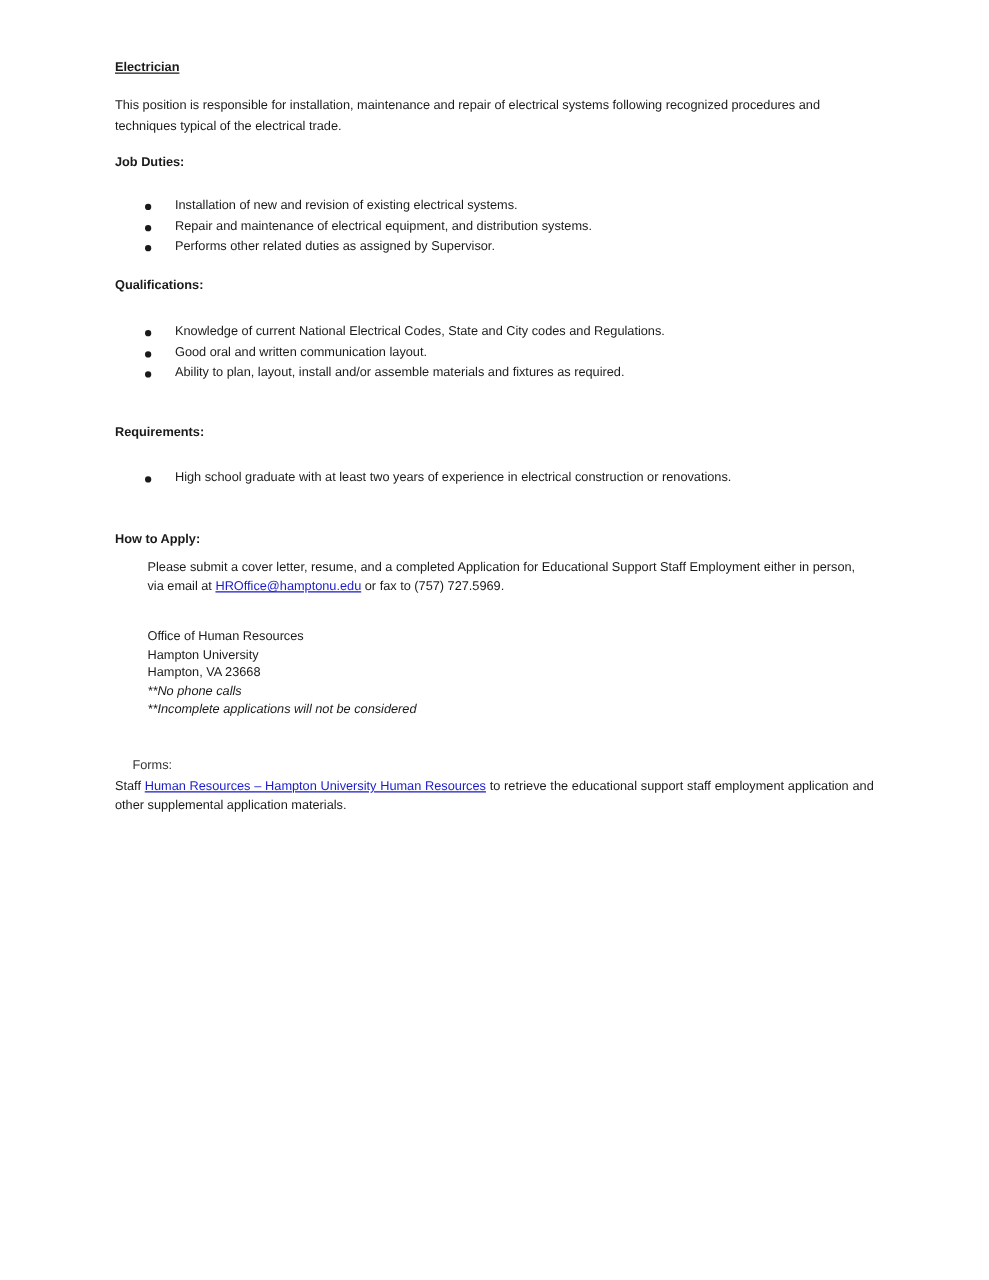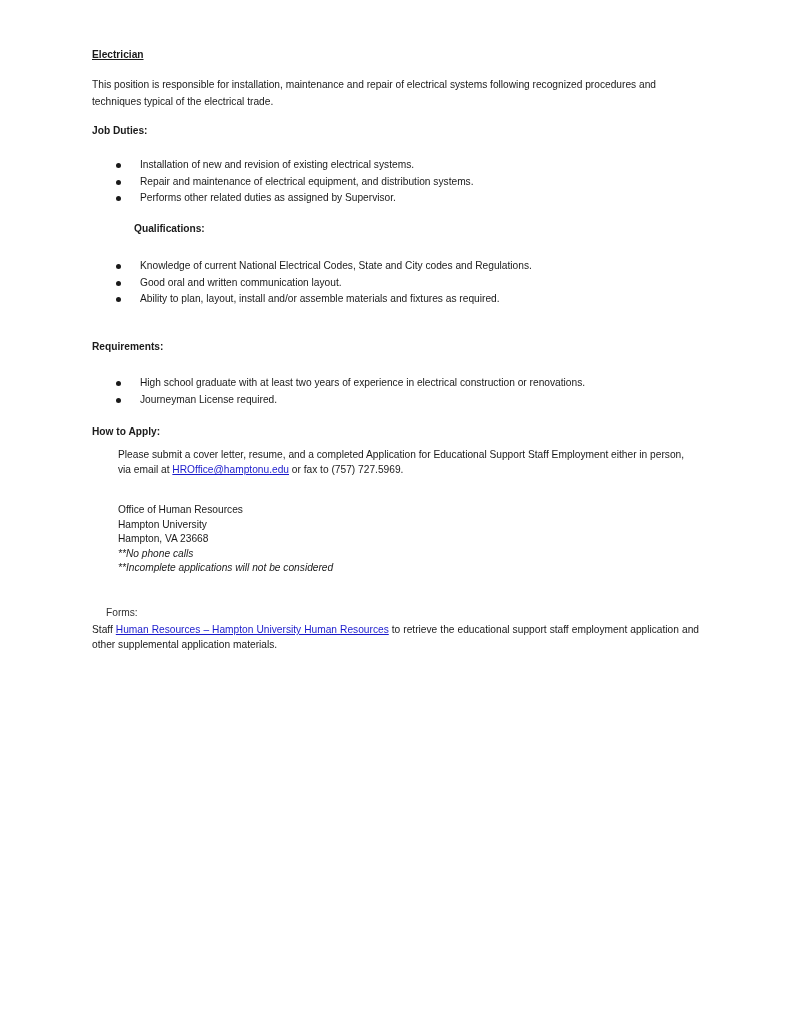--- a/index.html
+++ b/index.html
@@ -27,31 +27,30 @@
 
   <div class="para" style="top:76px;width:600px;">This position is responsible for installation, maintenance and repair of electrical systems following recognized procedures and techniques typical of the electrical trade.</div>
 
   <div class="heading" style="top:125px;">Job Duties:</div>
   <ul style="top:157px;">
     <li>Installation of new and revision of existing electrical systems.</li>
     <li>Repair and maintenance of electrical equipment, and distribution systems.</li>
     <li>Performs other related duties as assigned by Supervisor.</li>
   </ul>
 
-  <div class="heading" style="top:223px;margin-left:42px;">Qualifications:</div>
+  <div class="heading" style="top:223px;">Qualifications:</div>
   <ul style="top:258px;">
     <li>Knowledge of current National Electrical Codes, State and City codes and Regulations.</li>
     <li>Good oral and written communication layout.</li>
     <li>Ability to plan, layout, install and/or assemble materials and fixtures as required.</li>
   </ul>
 
   <div class="heading" style="top:341px;">Requirements:</div>
   <ul style="top:375px;">
     <li>High school graduate with at least two years of experience in electrical construction or renovations.</li>
-    <li>Journeyman License required.</li>
   </ul>
 
   <div class="heading" style="top:426px;">How to Apply:</div>
   <div class="block" style="top:447px;width:570px;line-height:15px;">
     <span>Please submit a cover letter, resume, and a completed Application for Educational Support Staff Employment either in person, via email at </span><a>HROffice@hamptonu.edu</a><span> or fax to (757) 727.5969.</span>
   </div>
 
   <div class="block" style="top:503px;">
     <div>Office of Human Resources</div>
     <div>Hampton University</div>

